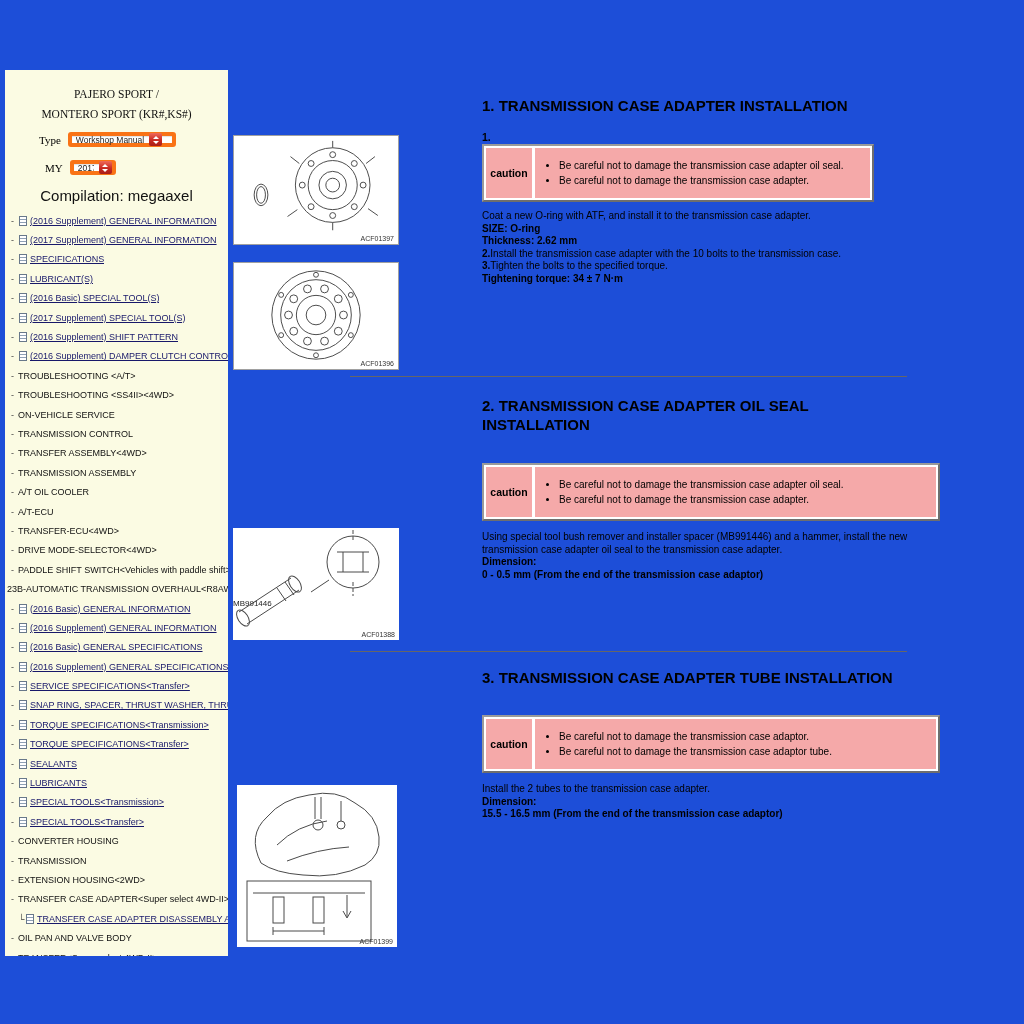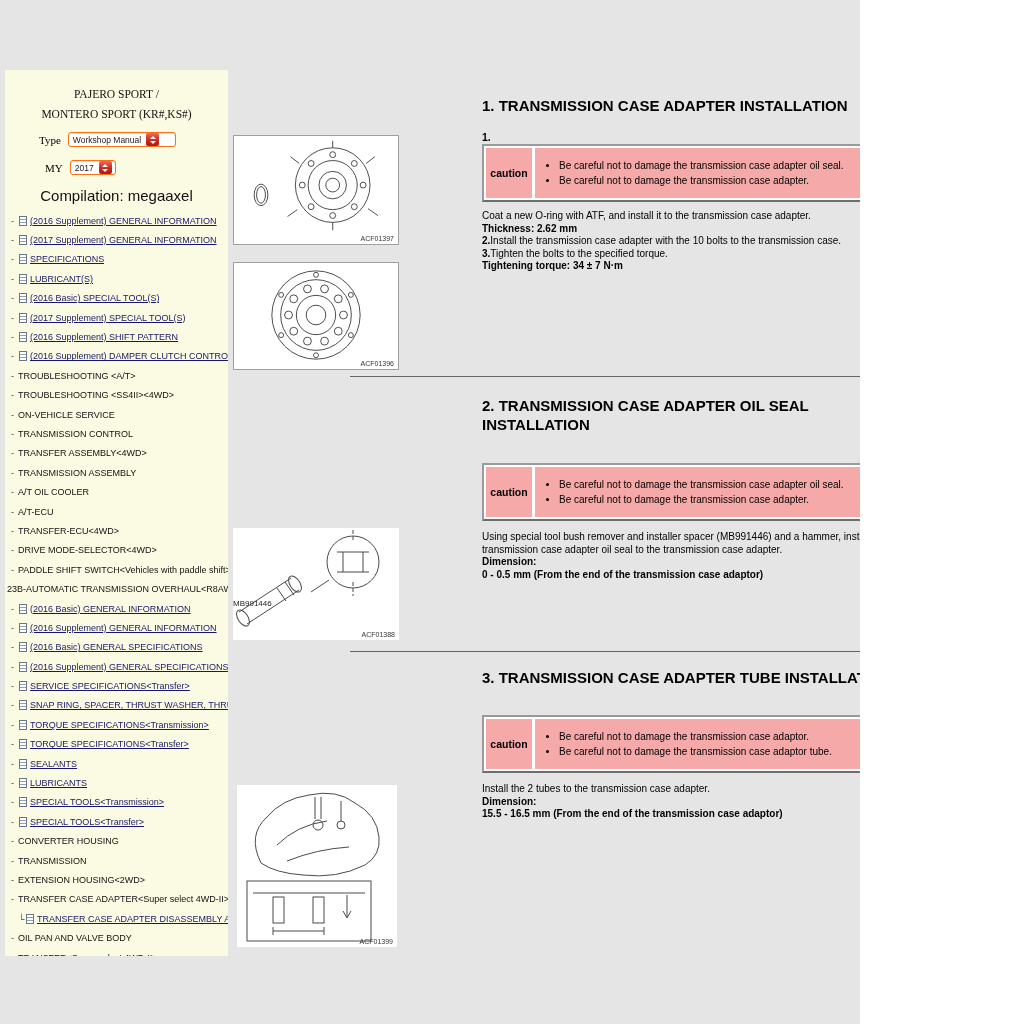--- a/index.html
+++ b/index.html
@@ -1,30 +1,30 @@
 <!DOCTYPE html>
 <html style="--sidebar-bg: #fbfbe3; --caution-bg: #f5a9a9; --link: #18186a; --select-red: #c92a22;"><head>
 <meta charset="utf-8">
 <style>
   * { margin:0; padding:0; box-sizing:border-box; }
   html,body { width:1024px; height:1024px; background:#fff;
     font-family:"Liberation Sans", sans-serif; color:#000; }
-  #app { position:relative; width:860px; height:1024px; overflow:hidden; background:#e5e5e5; }
+  #app { position:relative; width:1024px; height:1024px; overflow:hidden; background:#1d4ed8; }
 
   
   #sidebar { position:absolute; left:5px; top:70px; width:223px; height:886px;
     background:var(--sidebar-bg,#fbfbe3); overflow:hidden; }
   .sb-title { margin-top:14px; text-align:center; font-family:"Liberation Serif", serif;
     font-size:11.5px; line-height:20px; color:#111; }
   .sb-row { display:flex; align-items:center; margin-top:8px; padding-left:34px;
     font-family:"Liberation Serif", serif; font-size:11px; }
   .sb-row.my-row { margin-top:13px; padding-left:40px; }
   .sb-label { margin-right:7px; }
   .select { display:inline-flex; align-items:center; height:15px; background:#fff;
-    border:1px solid #f97316; border-radius:3px; padding-left:4px;
+    border:4px solid #f97316; border-radius:3px; padding-left:4px;
     font-family:"Liberation Sans", sans-serif; font-size:8.5px; color:#222;
     box-shadow:inset 0 1px 1px rgba(0,0,0,.12); }
   .select-text { white-space:nowrap; overflow:hidden; }
   .select-btn { position:relative; width:13px; height:13px; margin-left:5px; border-radius:2px;
     background:linear-gradient(to bottom, #ef6a5a, var(--select-red,#c92a22) 55%, #a81d17); flex:none; }
   .select-btn::before { content:""; position:absolute; left:3.5px; top:2.5px;
     border-left:3px solid transparent; border-right:3px solid transparent; border-bottom:3.5px solid #fff; }
   .select-btn::after { content:""; position:absolute; left:3.5px; top:7.5px;
     border-left:3px solid transparent; border-right:3px solid transparent; border-top:3.5px solid #fff; }
   .select-w { width:108px; }
@@ -336,20 +336,21 @@
       <div class="caution-body">
         <ul>
             <li>Be careful not to damage the transmission case adapter oil seal.</li>
             <li>Be careful not to damage the transmission case adapter.</li>
           </ul>
       </div>
     </div>
 
     <div class="body-lines" style="left:250px; top:140px; width:436px;">
         <div class="body-line">Coat a new O-ring with ATF, and install it to the transmission case adapter.</div>
+        <div class="body-line"><b>SIZE: O-ring</b></div>
         <div class="body-line"><b>Thickness: 2.62 mm</b></div>
         <div class="body-line"><b>2.</b>Install the transmission case adapter with the 10 bolts to the transmission case.</div>
         <div class="body-line"><b>3.</b>Tighten the bolts to the specified torque.</div>
         <div class="body-line"><b>Tightening torque: 34 ± 7 N·m</b></div>
       </div>
 
     <div class="sep" style="top:306px;"></div>
 
     <div class="sec-title" style="left:250px; top:326px; width:420px;">2. TRANSMISSION CASE ADAPTER OIL SEAL INSTALLATION</div>
 

